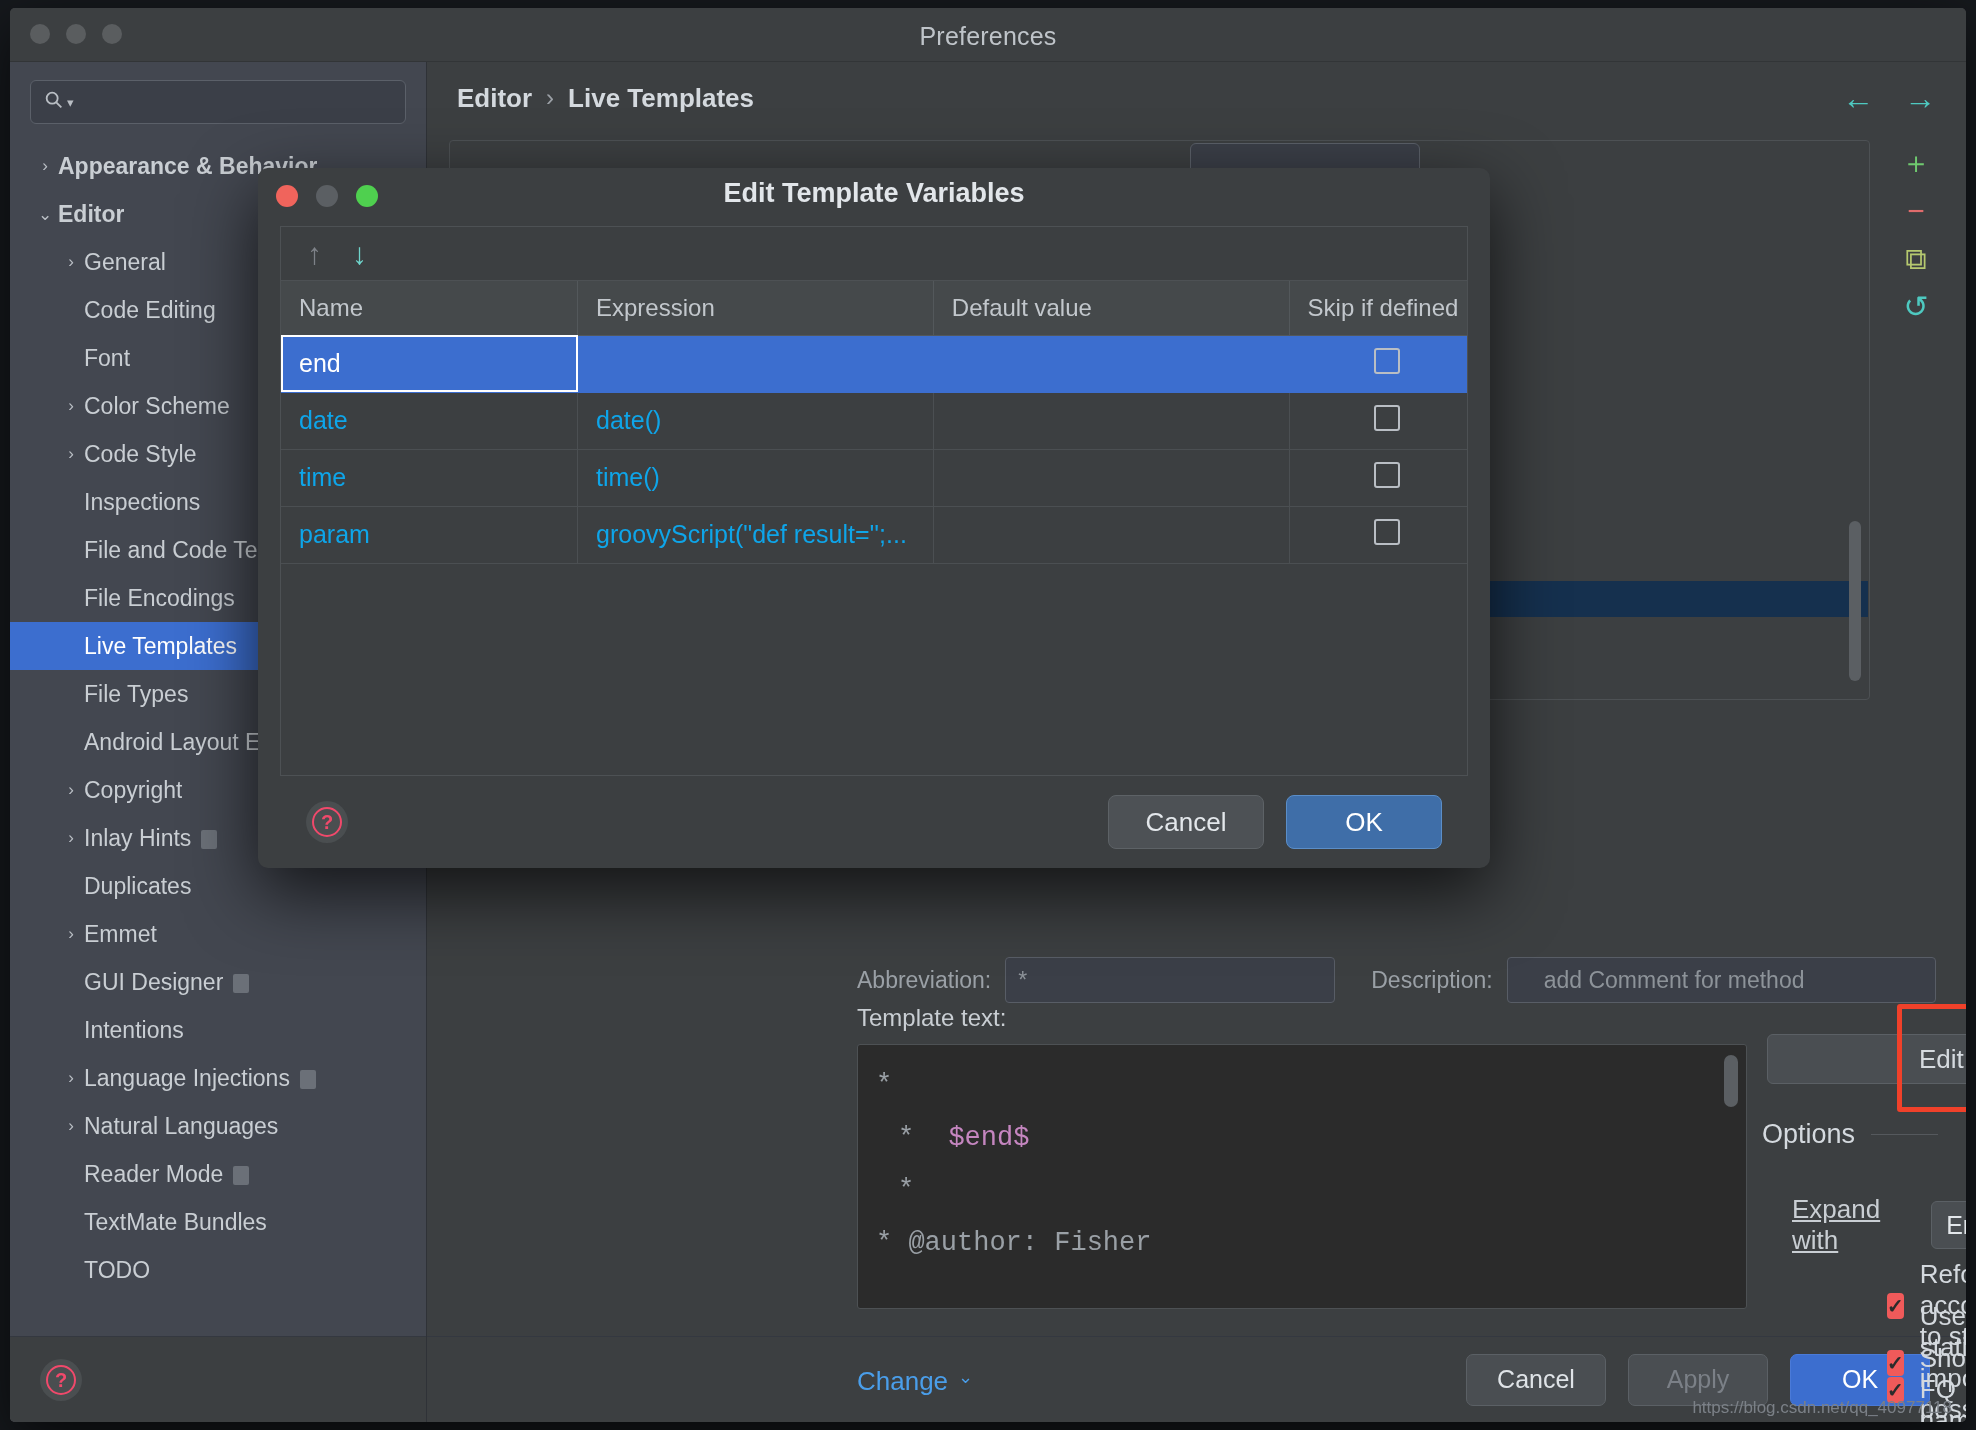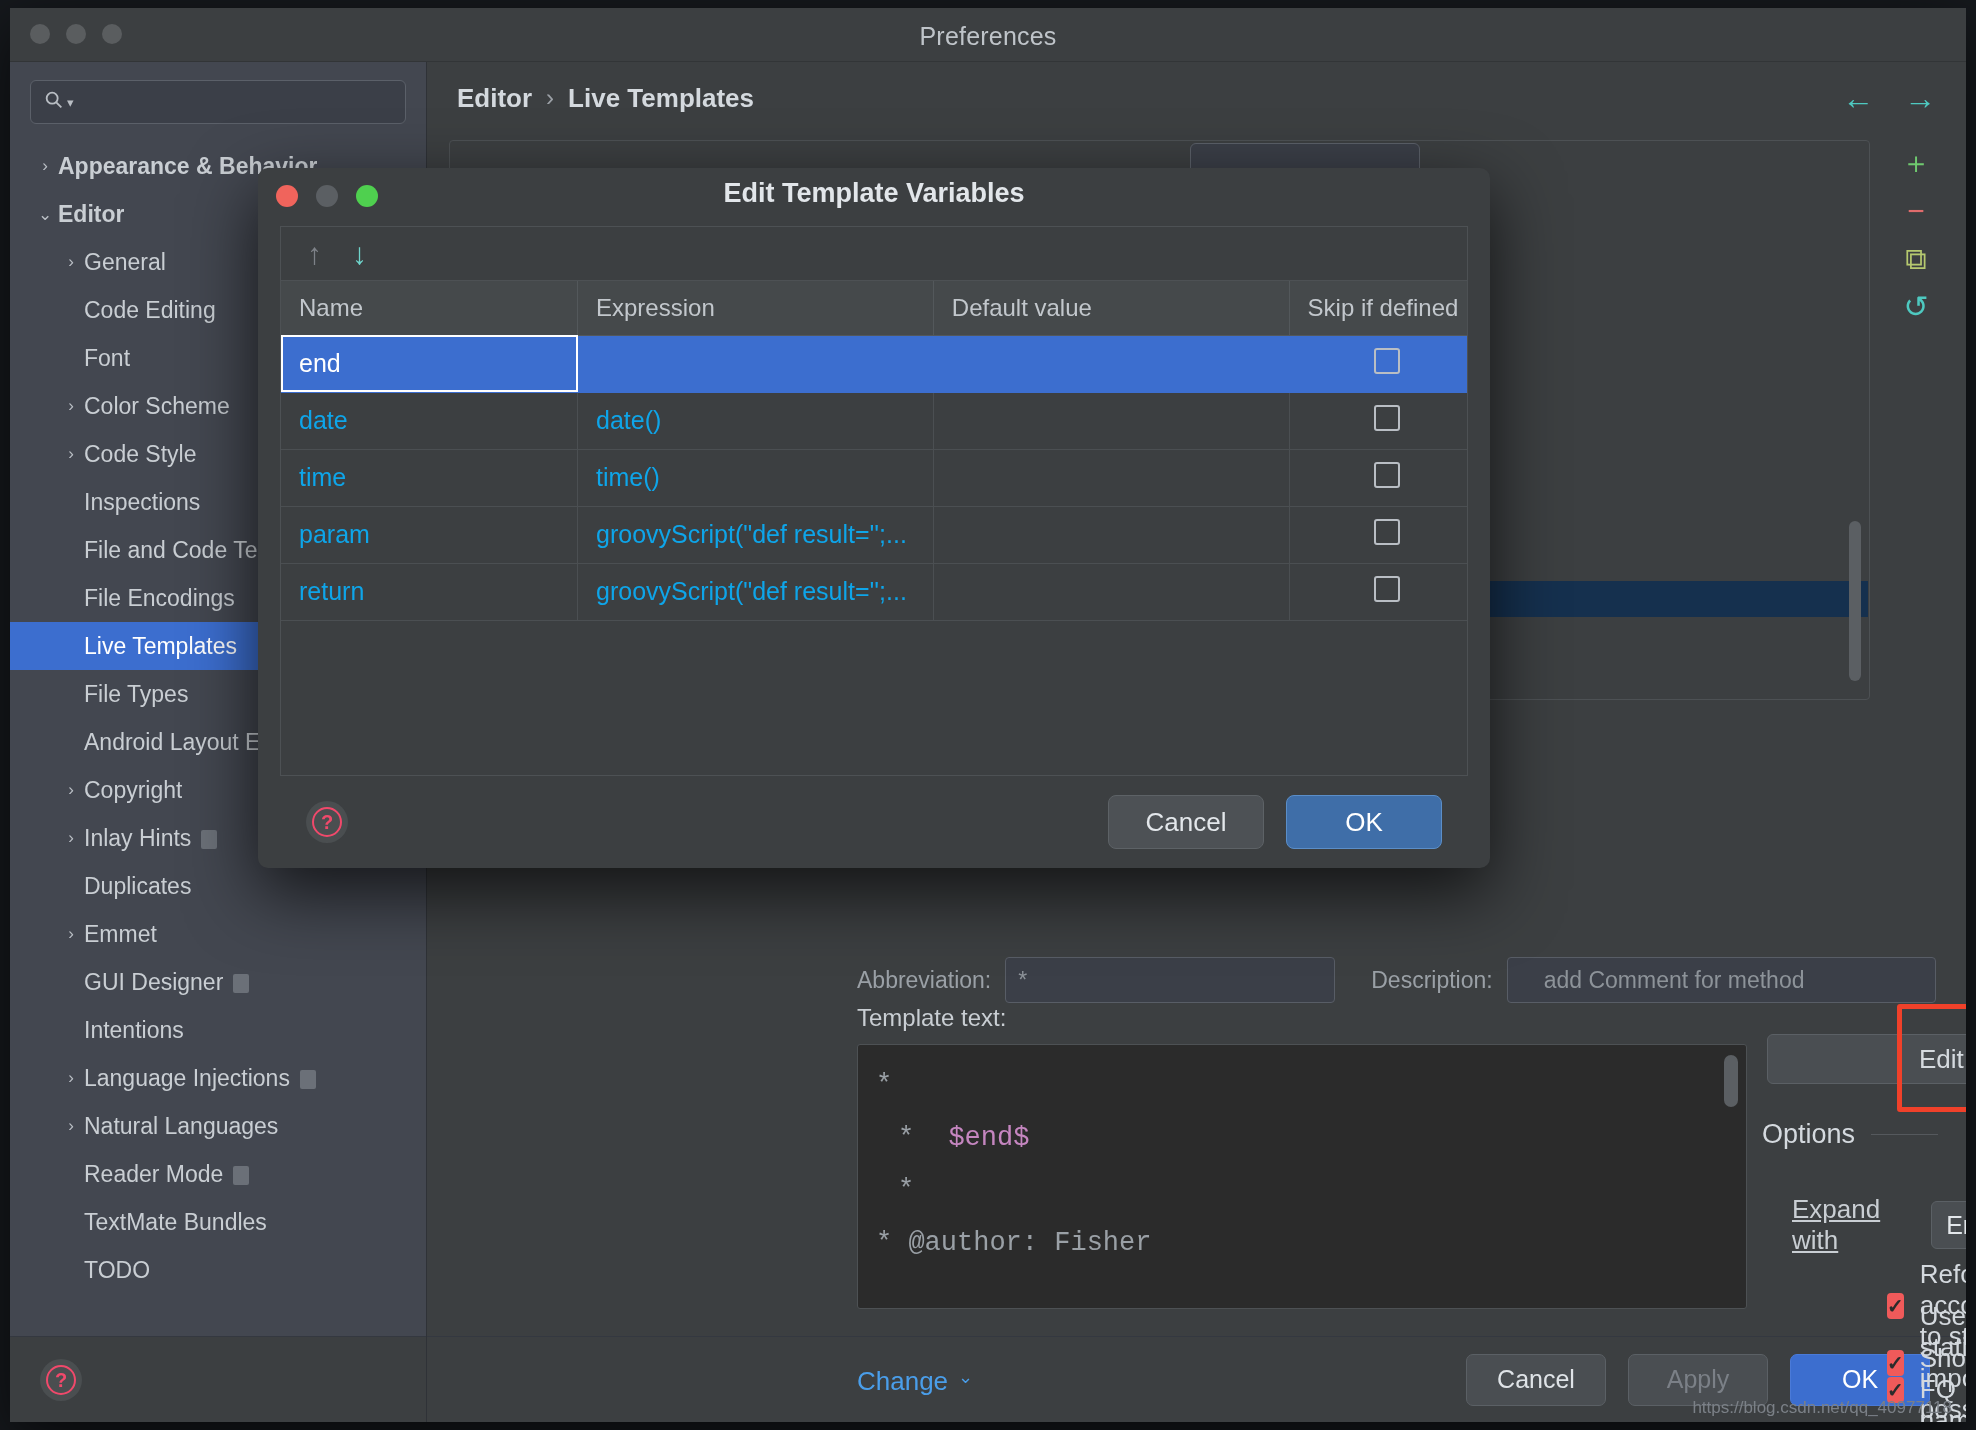--- a/index.html
+++ b/index.html
@@ -9,21 +9,21 @@
     font-family: "Liberation Sans", sans-serif;
     overflow: hidden;
   }
   #root { position: relative; width: 1976px; height: 1430px; background: #16191d; }
 
   
   .prefs-window {
     position: absolute; left: 10px; top: 8px;
     width: 1956px; height: 1414px;
     background: #3c3f41;
-    border-radius: 0;
+    border-radius: 5px;
     box-shadow: 0 18px 60px rgba(0,0,0,.65);
     overflow: hidden;
     display: flex; flex-direction: column;
   }
   .titlebar {
     height: 54px; background: #3c3f41;
     position: relative; flex: 0 0 54px;
     border-bottom: 1px solid #323537;
   }
   .traffic { position: absolute; left: 20px; top: 16px; display: flex; gap: 16px; }
@@ -584,26 +584,20 @@
                 <td>time()</td>
                 <td></td>
                 <td class="chk-cell"><span class="tbl-chk"></span></td>
               </tr>
               <tr class="">
                 <td class="name-cell">param</td>
                 <td>groovyScript("def result='';...</td>
                 <td></td>
                 <td class="chk-cell"><span class="tbl-chk"></span></td>
               </tr>
-              <tr class="">
-                <td class="name-cell">return</td>
-                <td>groovyScript("def result='';...</td>
-                <td></td>
-                <td class="chk-cell"><span class="tbl-chk"></span></td>
-              </tr>
             </tbody>
         </table>
         <div class="table-fill"></div>
       </div>
 
       <div class="dlg-footer">
         <div class="help-btn">
           <span class="ring">?</span>
         </div>
         <div class="spacer"></div>

